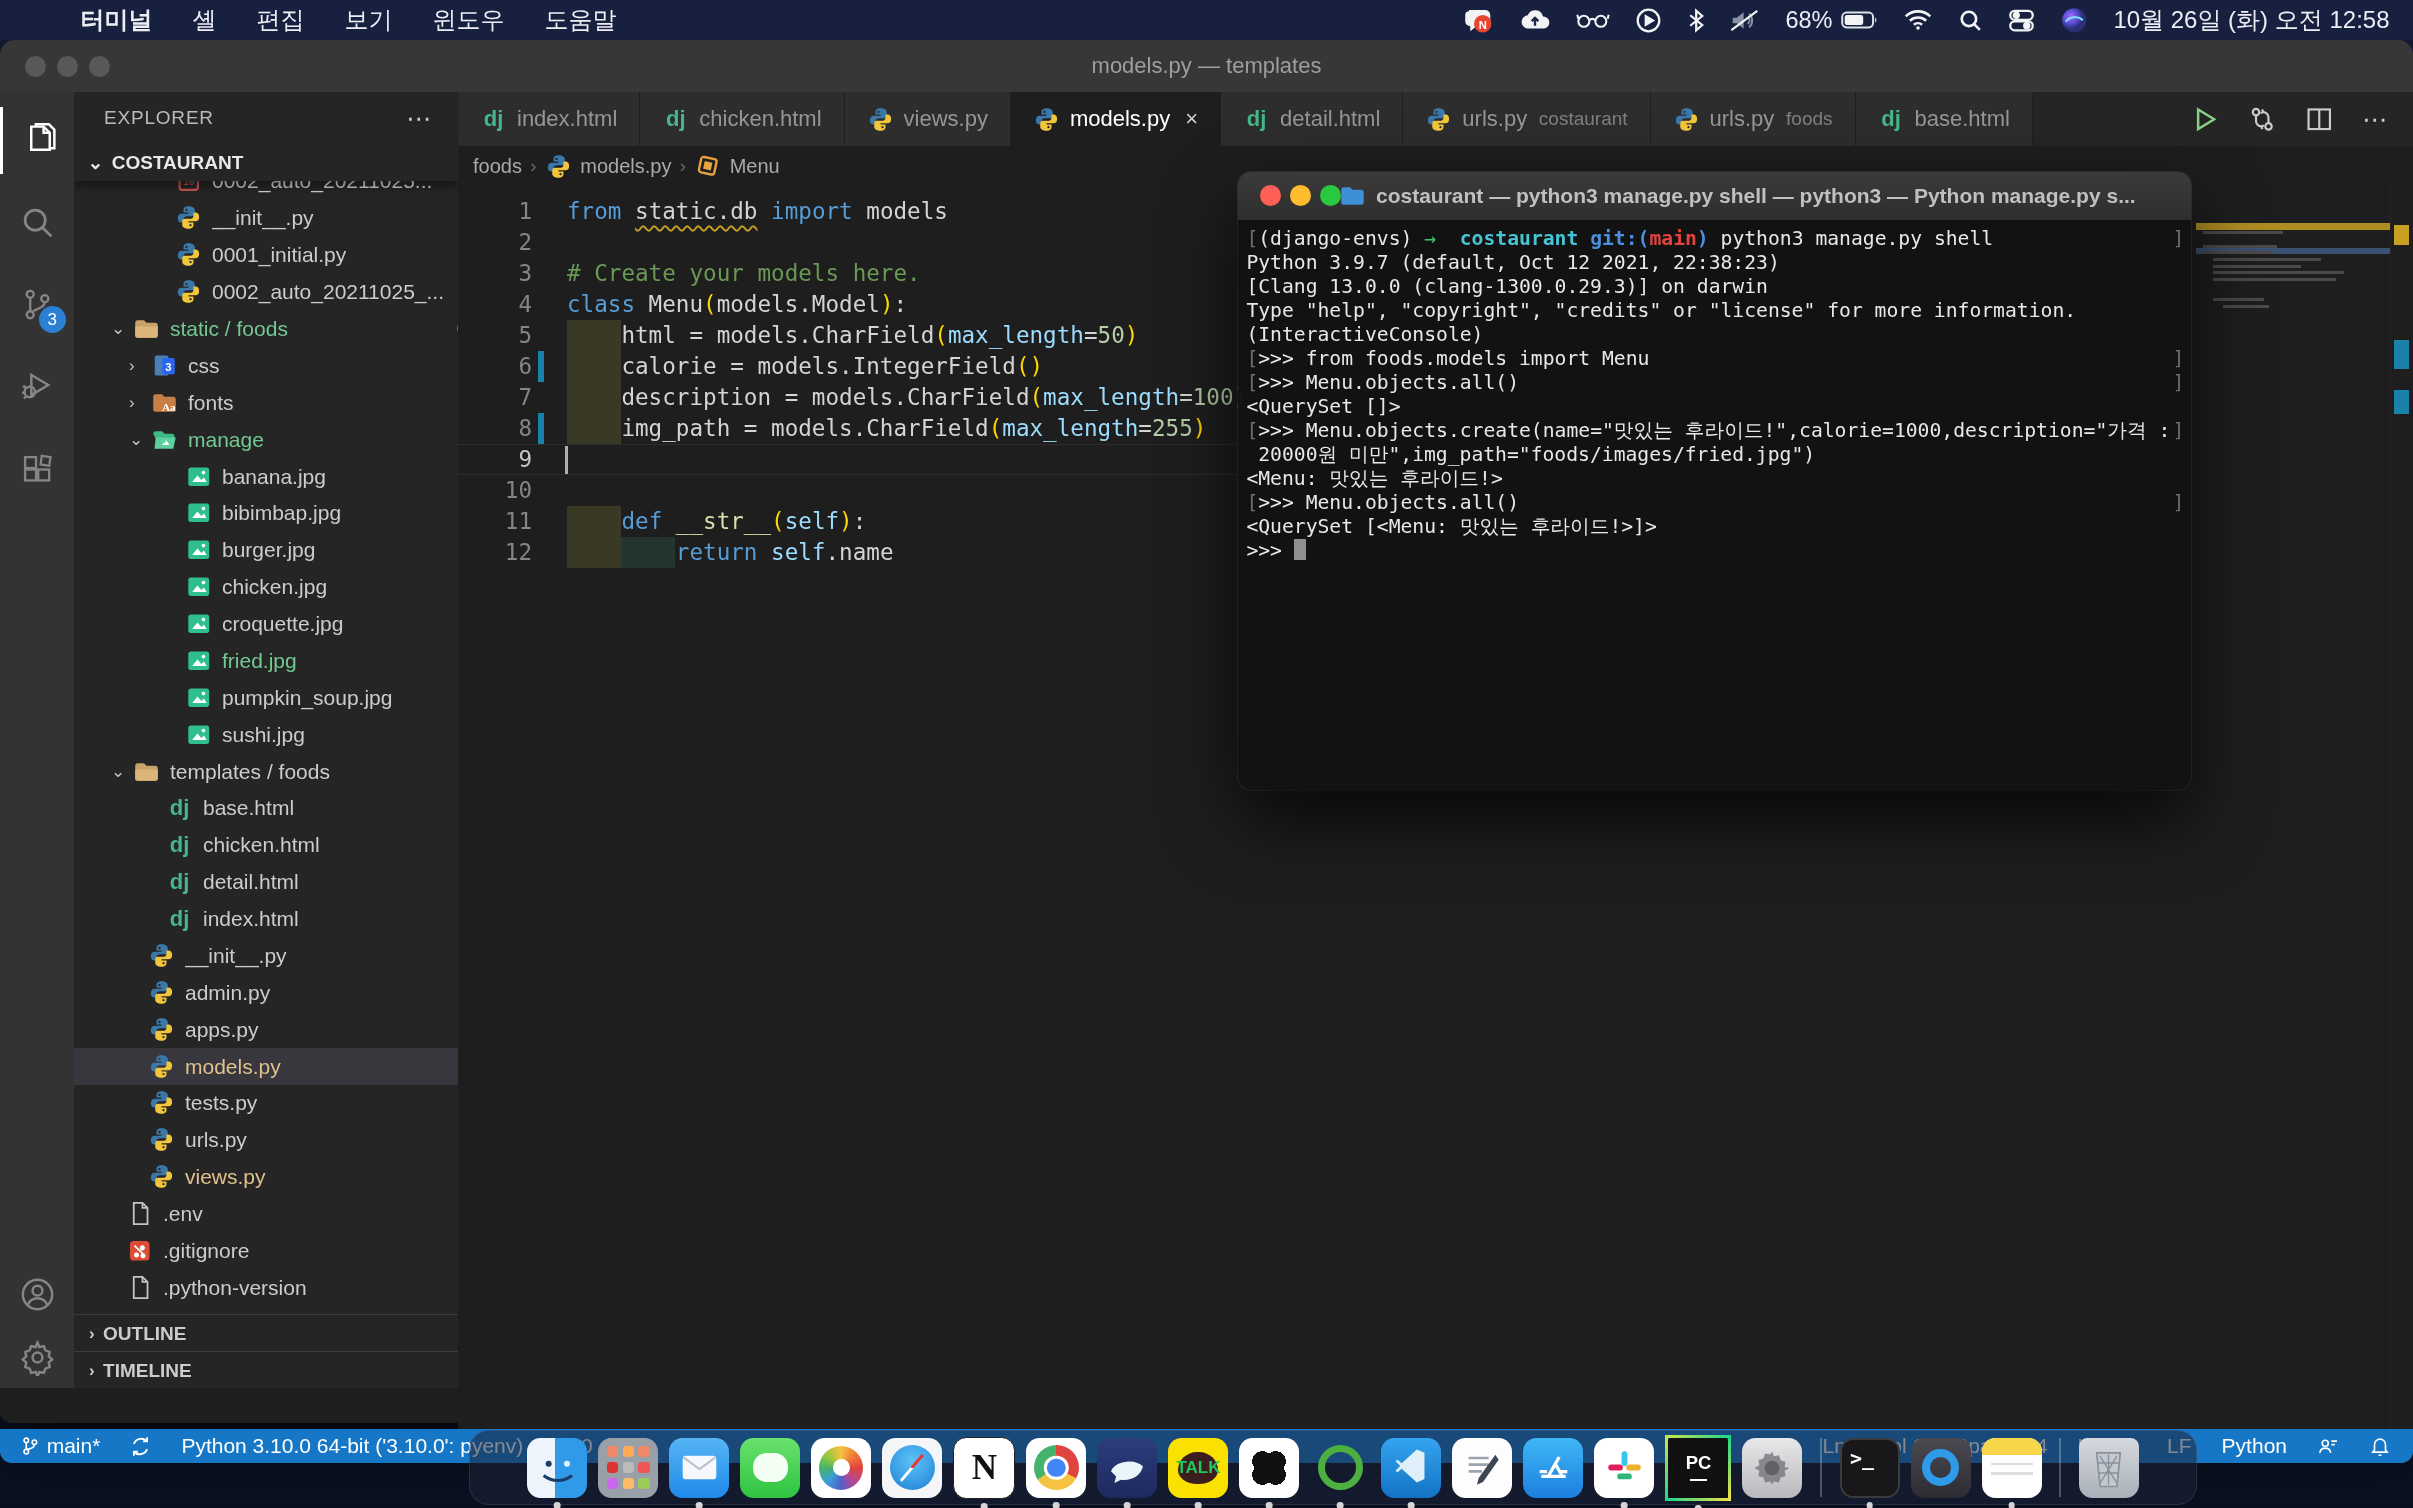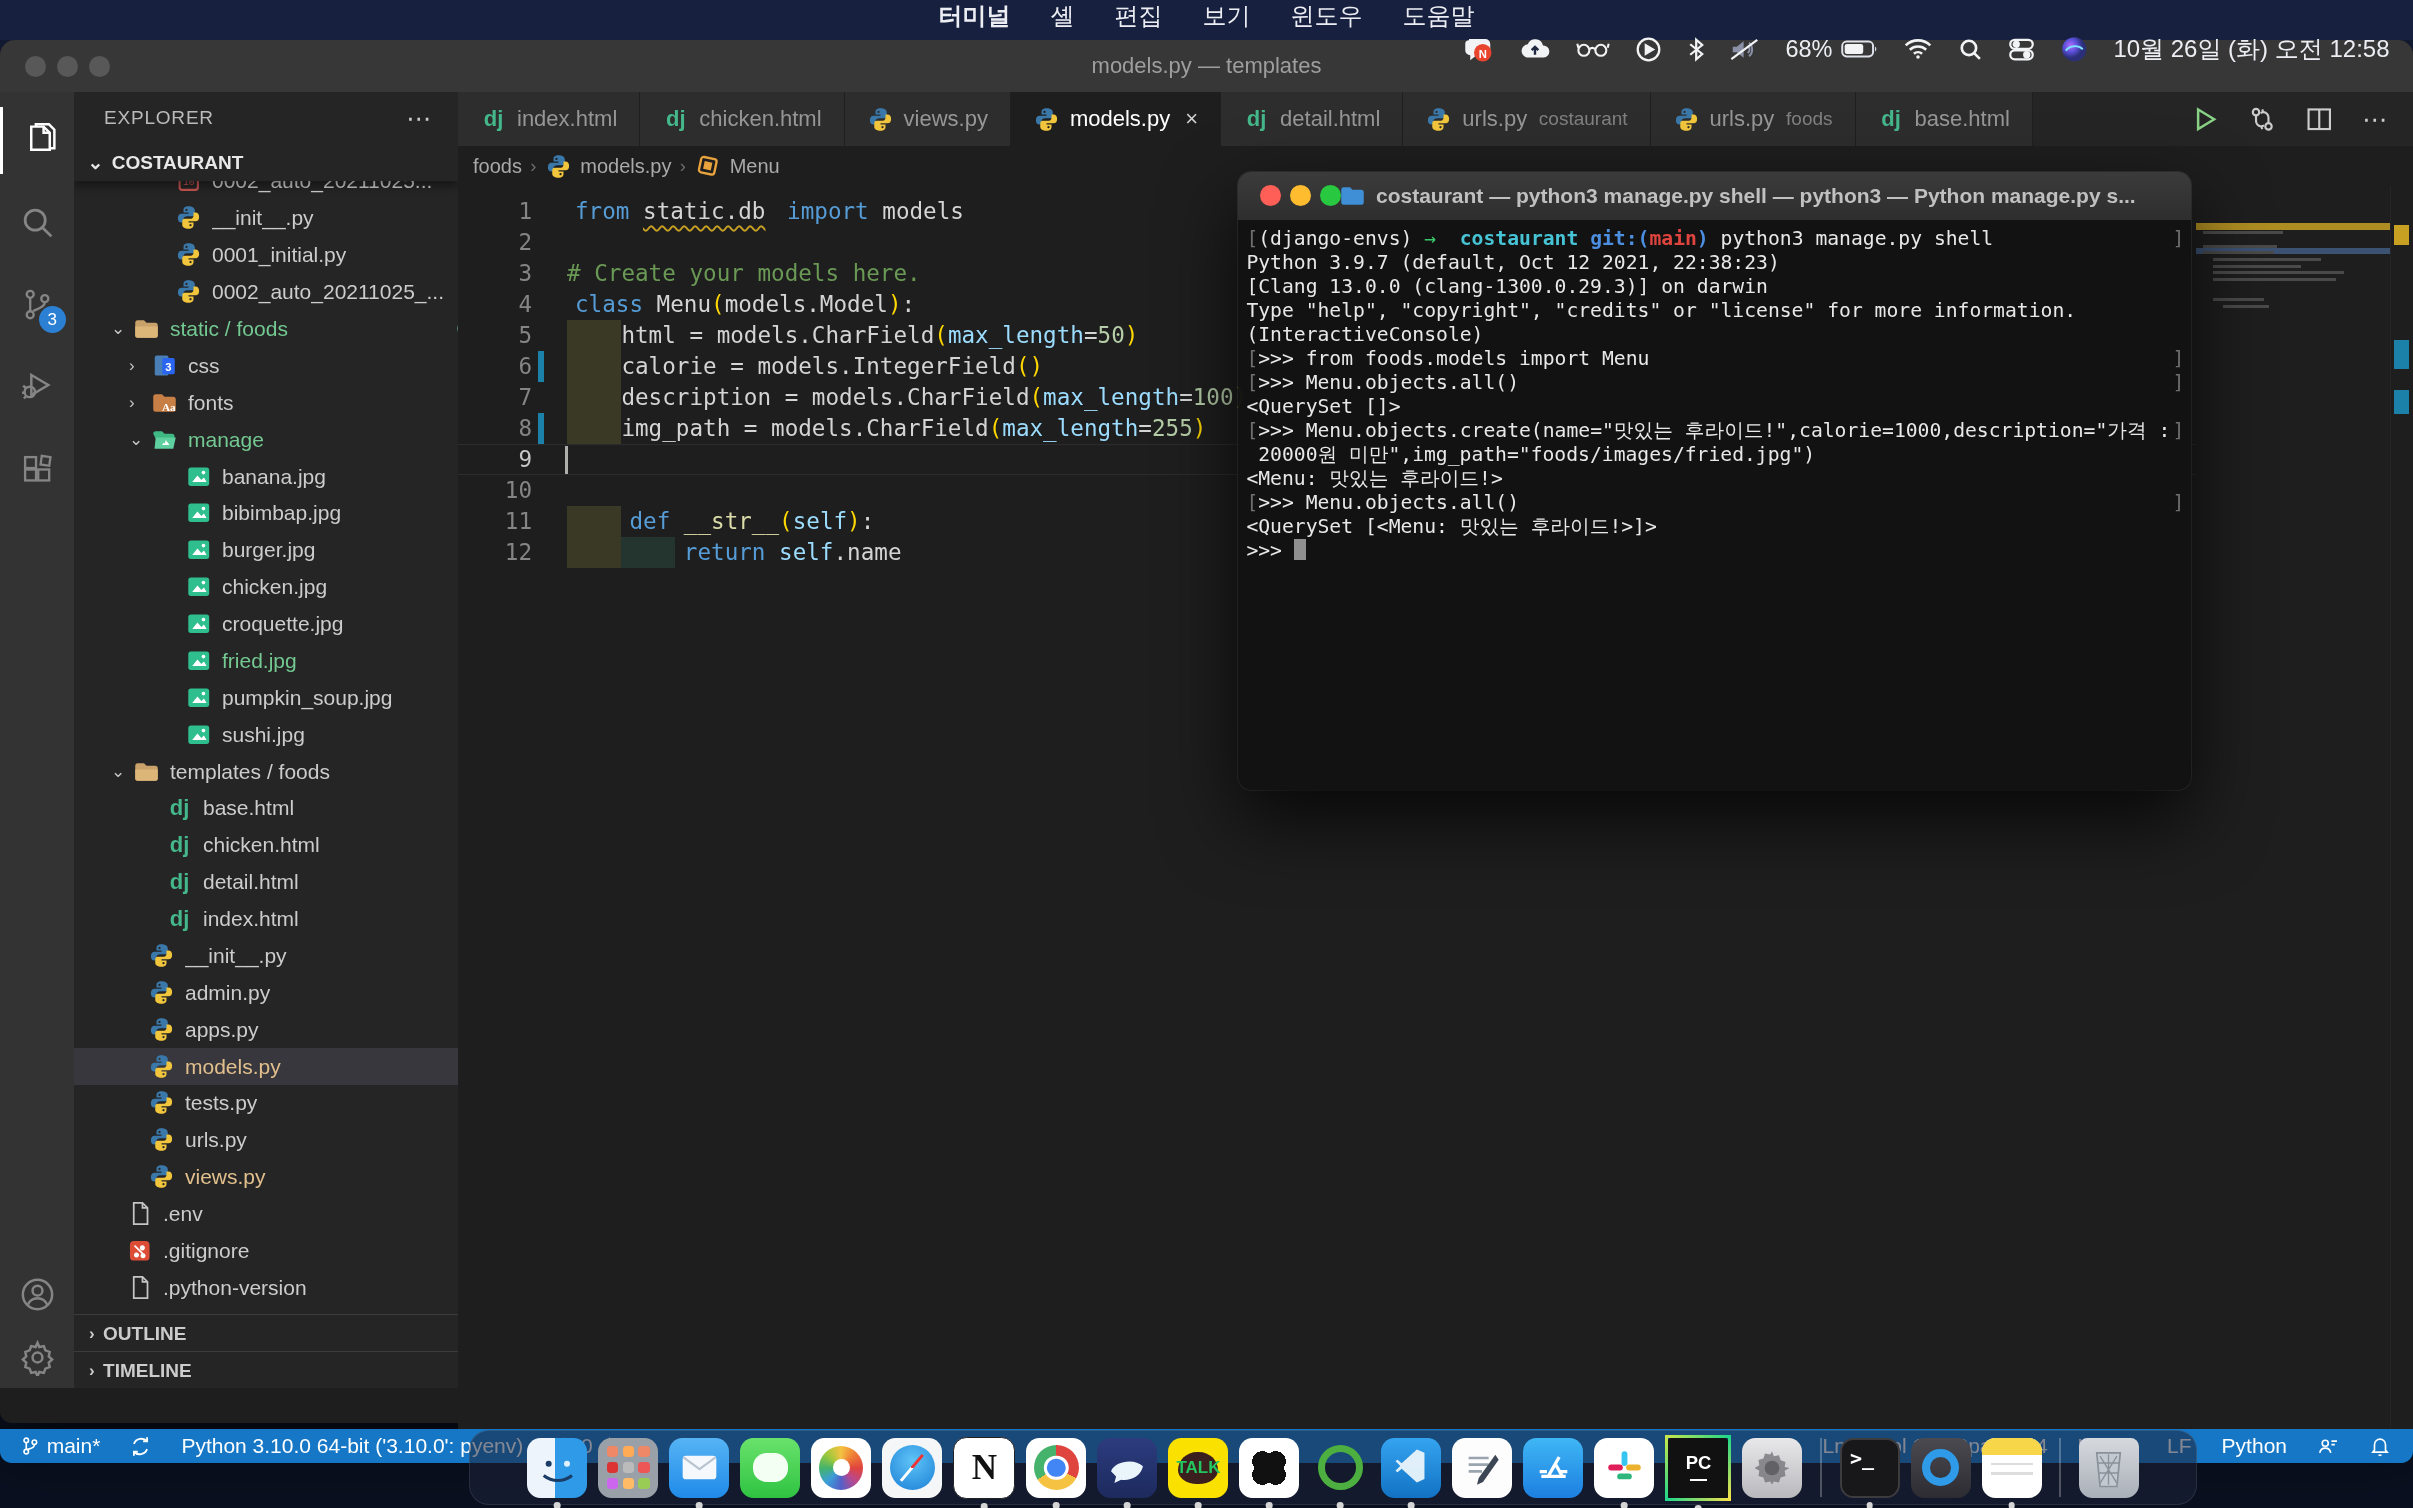--- a/index.html
+++ b/index.html
@@ -3,21 +3,21 @@
 <meta charset="utf-8">
 <style>
   html,body{margin:0;padding:0;background:#0b1222;}
   #screen{position:relative;width:2413px;height:1508px;overflow:hidden;
     background:linear-gradient(180deg,#141c36 0%,#0d1426 60%,#0a101f 100%);
     font-family:"Liberation Sans",sans-serif;color:#ccc;}
   .abs{position:absolute;}
 
   
   #menubar{left:0;top:0;width:2413px;height:40px;background:rgba(24,32,62,.96);
-    display:flex;align-items:center;color:#eceef4;font-size:24px;flex-direction:column;}
+    display:flex;align-items:center;color:#eceef4;font-size:24px;}
   #menubar .apple{margin:0 32px 0 28.5px;font-size:27px;}
   #menubar .mitem{margin:0 20px;}
   #menubar .mitem.first{font-weight:bold;}
   #mb-right{margin-left:auto;display:flex;align-items:center;gap:25px;padding-right:23.5px;}
   #mb-right .sic{display:flex;align-items:center;justify-content:center;height:34px;}
   #mb-right svg{display:block;}
   .clock{font-size:24px;white-space:nowrap;}
 
   
   #vscode{left:0;top:40px;width:2413px;height:1383px;background:#1e1e1e;
@@ -69,21 +69,21 @@
 
   
   #breadcrumb{left:458px;top:106px;width:1956px;height:40px;background:#1e1e1e;display:flex;align-items:center;
     color:#a9a9a9;font-size:20px;gap:8.4px;padding-left:15px;}
   #breadcrumb .sep{color:#6d6d6d;font-size:18.4px;}
   #editor{left:458px;top:146px;width:1738px;height:1243px;background:#1e1e1e;overflow:hidden;}
   .cl{position:absolute;left:0;width:100%;height:31px;font-family:"DejaVu Sans Mono","Liberation Mono",monospace;font-size:22.6px;line-height:31px;}
   .cl .num{position:absolute;left:0;width:74px;text-align:right;color:#858585;}
   .cl.cur .num{color:#c6c6c6;}
   .cl .code{position:absolute;left:109px;white-space:pre;}
-  .tok-k{color:#569cd6;margin-left:8px;} .tok-p{color:#d4d4d4;} .tok-c{color:#6a9955;} .tok-n{color:#b5cea8;}
+  .tok-k{color:#569cd6;} .tok-p{color:#d4d4d4;} .tok-c{color:#6a9955;} .tok-n{color:#b5cea8;}
   .tok-g{color:#ffd700;} .tok-v{color:#9cdcfe;} .tok-f{color:#dcdcaa;}
   .tok-w{color:#d4d4d4;text-decoration:underline wavy #c8a123;text-underline-offset:5.9px;text-decoration-thickness:1.7px;}
   .rainbow{position:absolute;height:31px;background:rgba(200,200,80,.16);}
   .rainbow.l2{background:rgba(80,200,160,.13);}
   .gitbar{position:absolute;left:80px;width:5.9px;height:31px;background:#1b81a8;}
   .curline{position:absolute;left:0;width:1738px;height:31px;border-top:1.7px solid #2c2c2c;border-bottom:1.7px solid #2c2c2c;box-sizing:border-box;}
   .caret{position:absolute;left:107px;width:2.5px;height:28px;background:#aeafad;}
   
   #minimap{left:2196px;top:146px;width:194px;height:1243px;background:#1e1e1e;}
   .mm-yellow{position:absolute;left:0;top:37px;width:194px;height:6.7px;background:rgba(200,161,35,.85);}

